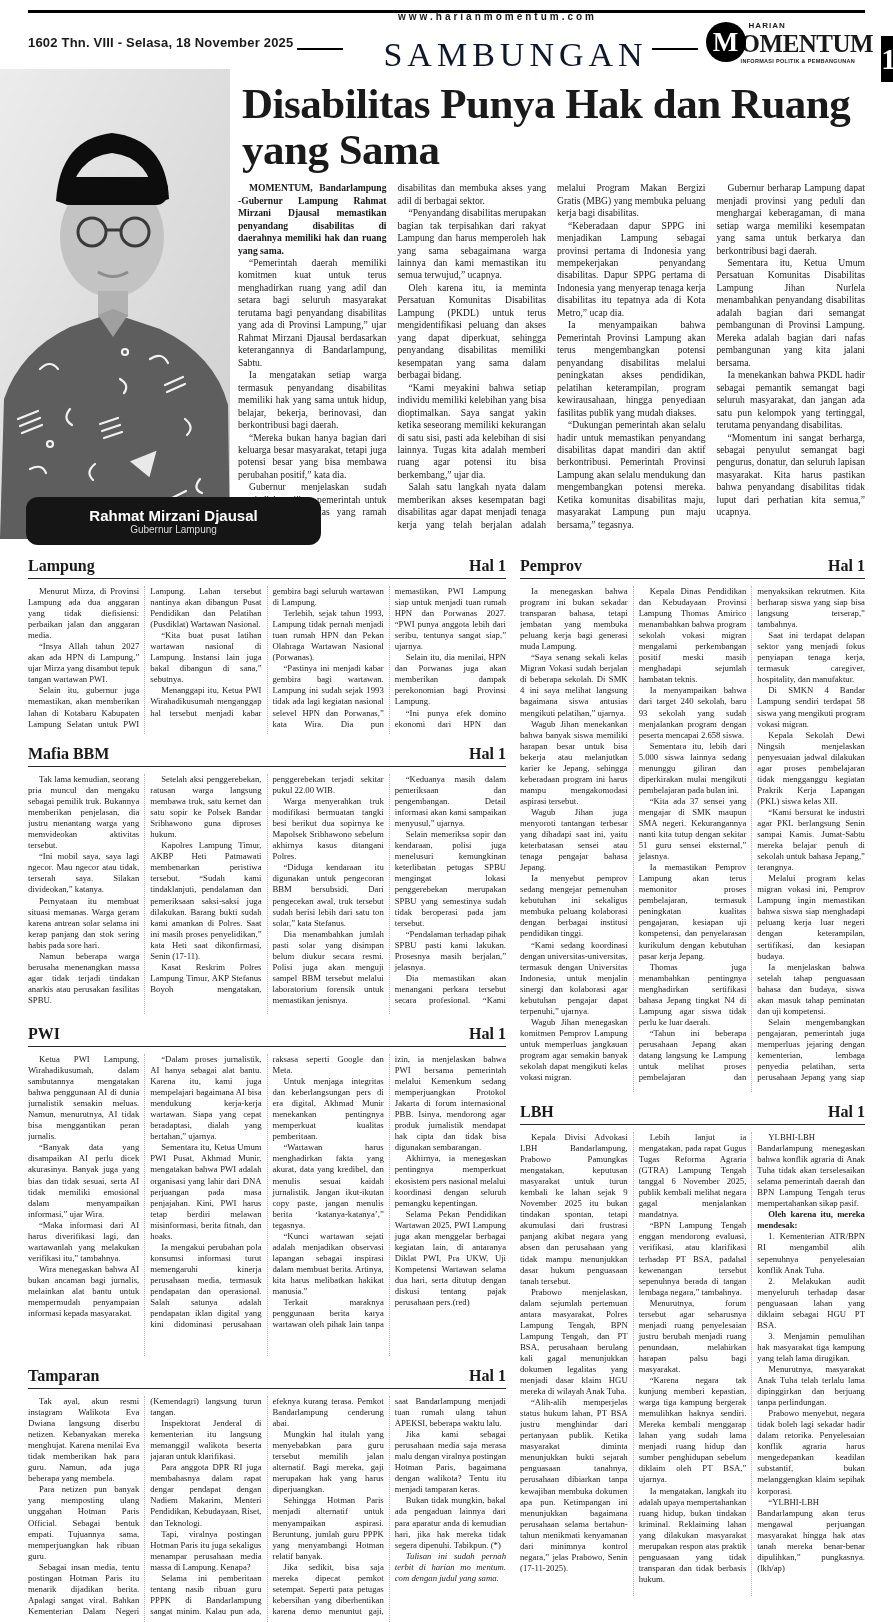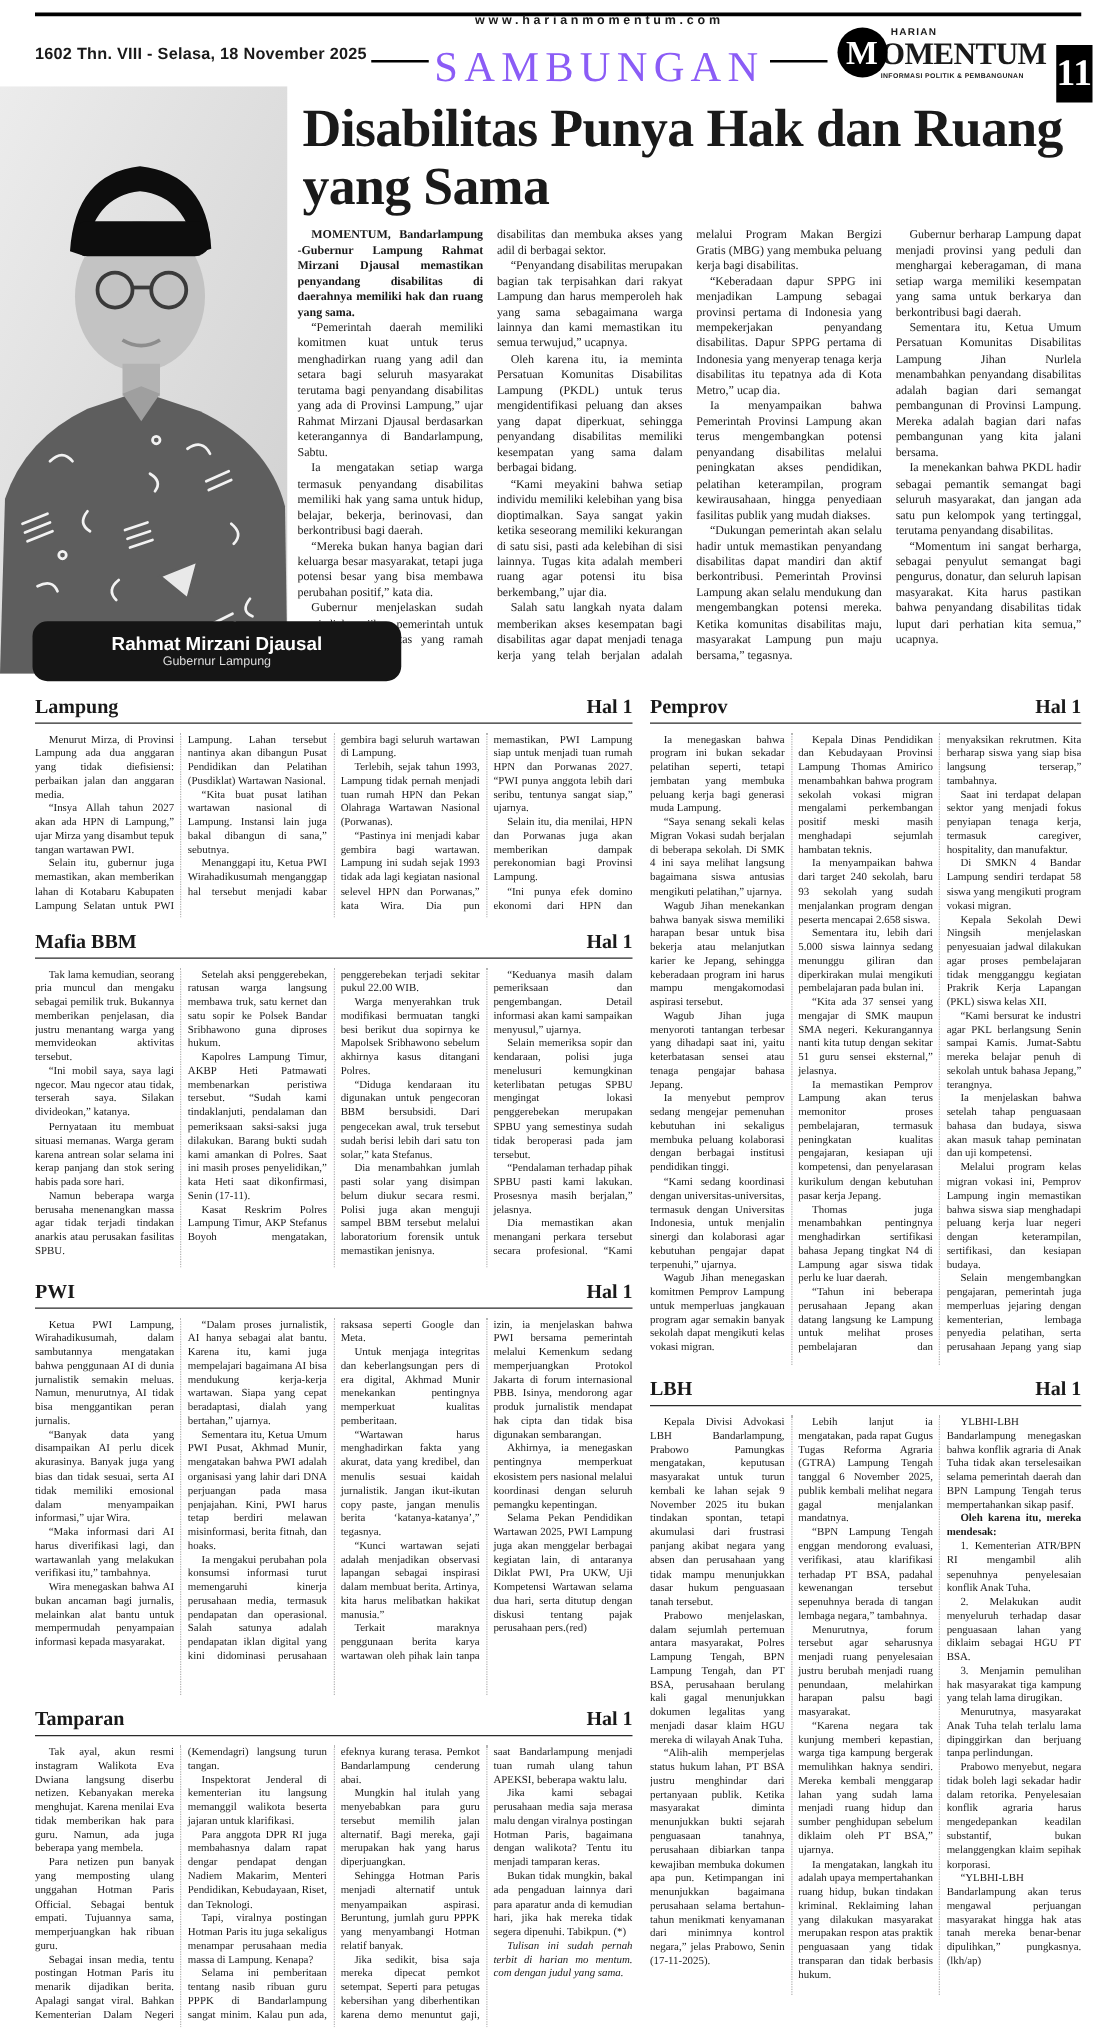--- a/index.html
+++ b/index.html
@@ -7,21 +7,21 @@
   .page { position:relative; width:893px; height:1622px; background:#fff; color:#1a1a1a;
           font-family:"Liberation Serif", serif; overflow:hidden; }
   .top-rule { margin:10px 28px 0; height:3px; background:#000; }
 
   
   .masthead { display:flex; align-items:center; padding:2px 28px 0; height:56px; }
   .edition { font:bold 13px "Liberation Sans", sans-serif; white-space:nowrap; letter-spacing:0.2px; }
   .dash { height:2.5px; background:#000; flex:0 0 46px; margin:14px 4px 0; }
   .center-title { flex:1; display:flex; flex-direction:column; align-items:center; line-height:1; }
   .site { font:bold 10px "Liberation Sans", sans-serif; letter-spacing:3px; margin-bottom:14px; }
-  .sambungan { font:34px "Liberation Serif", serif; color:#8b5cf6; letter-spacing:5px; }
+  .sambungan { font:34px "Liberation Serif", serif; color:#0f172a; letter-spacing:5px;margin-left:36px; }
   .logo { display:flex; align-items:center; margin:0 2px 0 4px; }
   .logo-m { width:40px; height:40px; border-radius:50%; background:#000; color:#fff;
             font:bold 27px "Liberation Serif", serif; display:flex; align-items:center;
             justify-content:center; z-index:2; }
   .logo-right { display:flex; flex-direction:column; margin-left:-5px; line-height:1; }
   .logo-harian { font:bold 8px "Liberation Sans", sans-serif; letter-spacing:1px; margin-left:8px; }
   .logo-name { font:bold 25px "Liberation Serif", serif; letter-spacing:-0.5px; }
   .logo-tag { font:bold 5.5px "Liberation Sans", sans-serif; letter-spacing:0.3px; color:#222; }
   .pagenum { width:40px; height:46px; background:#000; color:#fff; margin-left:6px;
              font:bold 30px "Liberation Serif", serif; display:flex; align-items:center; justify-content:center;margin-top:33px; }
@@ -253,40 +253,40 @@
 
     </div>
     <div class="col-right">
 
       <section class="sec">
         <div class="sec-head">
           <span class="sec-title">Pemprov</span>
           <span class="sec-ref">Hal 1</span>
         </div>
         <div class="sec-body cols3 h-pemprov">
-            <p>Ia menegaskan bahwa program ini bukan sekadar pelatihan seperti, tetapi jembatan yang membuka peluang kerja bagi generasi muda Lampung.</p>
+            <p>Ia menegaskan bahwa program ini bukan sekadar transparan bahasa, tetapi jembatan yang membuka peluang kerja bagi generasi muda Lampung.</p>
             <p>“Saya senang sekali kelas Migran Vokasi sudah berjalan di beberapa sekolah. Di SMK 4 ini saya melihat langsung bagaimana siswa antusias mengikuti pelatihan,” ujarnya.</p>
             <p>Wagub Jihan menekankan bahwa banyak siswa memiliki harapan besar untuk bisa bekerja atau melanjutkan karier ke Jepang, sehingga keberadaan program ini harus mampu mengakomodasi aspirasi tersebut.</p>
             <p>Wagub Jihan juga menyoroti tantangan terbesar yang dihadapi saat ini, yaitu keterbatasan sensei atau tenaga pengajar bahasa Jepang.</p>
             <p>Ia menyebut pemprov sedang mengejar pemenuhan kebutuhan ini sekaligus membuka peluang kolaborasi dengan berbagai institusi pendidikan tinggi.</p>
             <p>“Kami sedang koordinasi dengan universitas-universitas, termasuk dengan Universitas Indonesia, untuk menjalin sinergi dan kolaborasi agar kebutuhan pengajar dapat terpenuhi,” ujarnya.</p>
             <p>Wagub Jihan menegaskan komitmen Pemprov Lampung untuk memperluas jangkauan program agar semakin banyak sekolah dapat mengikuti kelas vokasi migran.</p>
             <p>Kepala Dinas Pendidikan dan Kebudayaan Provinsi Lampung Thomas Amirico menambahkan bahwa program sekolah vokasi migran mengalami perkembangan positif meski masih menghadapi sejumlah hambatan teknis.</p>
             <p>Ia menyampaikan bahwa dari target 240 sekolah, baru 93 sekolah yang sudah menjalankan program dengan peserta mencapai 2.658 siswa.</p>
             <p>Sementara itu, lebih dari 5.000 siswa lainnya sedang menunggu giliran dan diperkirakan mulai mengikuti pembelajaran pada bulan ini.</p>
             <p>“Kita ada 37 sensei yang mengajar di SMK maupun SMA negeri. Kekurangannya nanti kita tutup dengan sekitar 51 guru sensei eksternal,” jelasnya.</p>
             <p>Ia memastikan Pemprov Lampung akan terus memonitor proses pembelajaran, termasuk peningkatan kualitas pengajaran, kesiapan uji kompetensi, dan penyelarasan kurikulum dengan kebutuhan pasar kerja Jepang.</p>
             <p>Thomas juga menambahkan pentingnya menghadirkan sertifikasi bahasa Jepang tingkat N4 di Lampung agar siswa tidak perlu ke luar daerah.</p>
             <p>“Tahun ini beberapa perusahaan Jepang akan datang langsung ke Lampung untuk melihat proses pembelajaran dan menyaksikan rekrutmen. Kita berharap siswa yang siap bisa langsung terserap,” tambahnya.</p>
             <p>Saat ini terdapat delapan sektor yang menjadi fokus penyiapan tenaga kerja, termasuk caregiver, hospitality, dan manufaktur.</p>
             <p>Di SMKN 4 Bandar Lampung sendiri terdapat 58 siswa yang mengikuti program vokasi migran.</p>
             <p>Kepala Sekolah Dewi Ningsih menjelaskan penyesuaian jadwal dilakukan agar proses pembelajaran tidak mengganggu kegiatan Prakrik Kerja Lapangan (PKL) siswa kelas XII.</p>
             <p>“Kami bersurat ke industri agar PKL berlangsung Senin sampai Kamis. Jumat-Sabtu mereka belajar penuh di sekolah untuk bahasa Jepang,” terangnya.</p>
+            <p>Melalui program kelas migran vokasi ini, Pemprov Lampung ingin memastikan bahwa siswa siap menghadapi peluang kerja luar negeri dengan keterampilan, sertifikasi, dan kesiapan budaya.</p>
             <p>Ia menjelaskan bahwa setelah tahap penguasaan bahasa dan budaya, siswa akan masuk tahap peminatan dan uji kompetensi.</p>
-            <p>Melalui program kelas migran vokasi ini, Pemprov Lampung ingin memastikan bahwa siswa siap menghadapi peluang kerja luar negeri dengan keterampilan, sertifikasi, dan kesiapan budaya.</p>
             <p>Selain mengembangkan pengajaran, pemerintah juga memperluas jejaring dengan kementerian, lembaga penyedia pelatihan, serta perusahaan Jepang yang siap memfasilitasi proses rekrutmen.</p>
           </div>
       </section>
 
       <section class="sec">
         <div class="sec-head">
           <span class="sec-title">LBH</span>
           <span class="sec-ref">Hal 1</span>
         </div>
         <div class="sec-body cols3 h-lbh">

